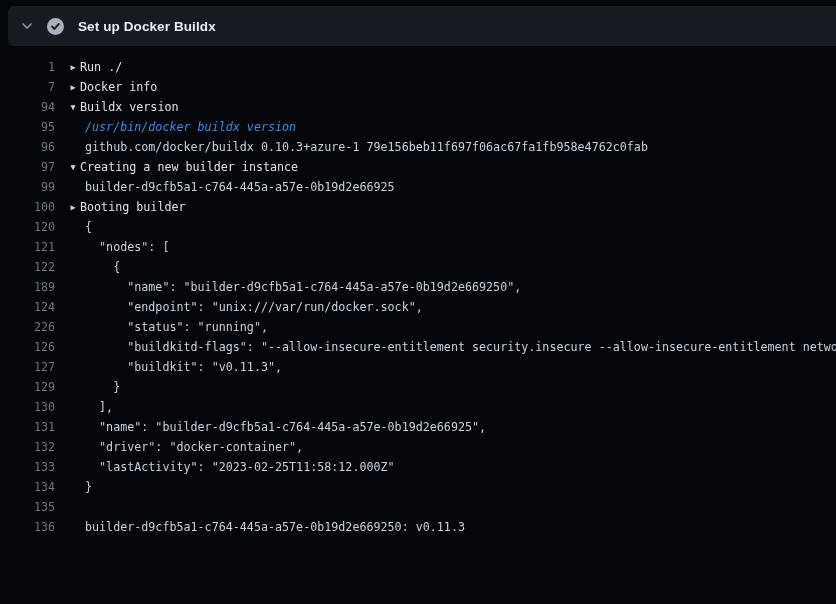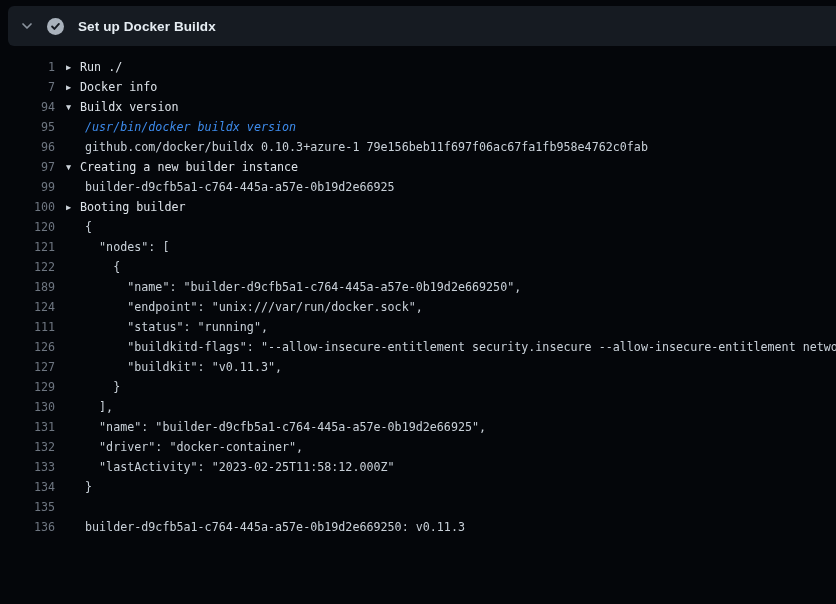--- a/index.html
+++ b/index.html
@@ -33,21 +33,21 @@
     padding-top:11px;
     font-family:"DejaVu Sans Mono","Liberation Mono",monospace;
     font-size:11.7px;
     overflow:hidden;
   }
   .row { display:flex; height:20px; line-height:20px; white-space:pre; }
   .ln {
     flex:0 0 55px; width:55px; text-align:right;
     color:#6e7681; user-select:none; cursor:pointer;
   }
-  .content { margin-left:30px; color:#c9d1d9; overflow:hidden; }
+  .content { margin-left:30px; color:#c9d1d9; overflow:hidden;text-align:center; }
   .row.cmd .content { color:#3e8ced;font-style:italic; }
   .row.group .content { margin-left:11px; color:#dde3e9; cursor:pointer; }
   .tri {
     display:inline-block; width:14px;
     font-size:8.5px; color:#ced5dc;
     vertical-align:1px;
   }
 </style>
 </head>
 <body>
@@ -74,21 +74,21 @@
     <div class="row cmd"><span class="ln">95</span><span class="content">/usr/bin/docker buildx version</span></div>
     <div class="row"><span class="ln">96</span><span class="content">github.com/docker/buildx 0.10.3+azure-1 79e156beb11f697f06ac67fa1fb958e4762c0fab</span></div>
     <div class="row group"><span class="ln">97</span><span class="content"><span class="tri">▼</span><span>Creating a new builder instance</span></span></div>
     <div class="row"><span class="ln">99</span><span class="content">builder-d9cfb5a1-c764-445a-a57e-0b19d2e66925</span></div>
     <div class="row group"><span class="ln">100</span><span class="content"><span class="tri">▶</span><span>Booting builder</span></span></div>
     <div class="row"><span class="ln">120</span><span class="content">{</span></div>
     <div class="row"><span class="ln">121</span><span class="content">  "nodes": [</span></div>
     <div class="row"><span class="ln">122</span><span class="content">    {</span></div>
     <div class="row"><span class="ln">189</span><span class="content">      "name": "builder-d9cfb5a1-c764-445a-a57e-0b19d2e669250",</span></div>
     <div class="row"><span class="ln">124</span><span class="content">      "endpoint": "unix:///var/run/docker.sock",</span></div>
-    <div class="row"><span class="ln">111</span><span class="content">      "status": "running",</span></div>
+    <div class="row"><span class="ln">226</span><span class="content">      "status": "running",</span></div>
     <div class="row"><span class="ln">126</span><span class="content">      "buildkitd-flags": "--allow-insecure-entitlement security.insecure --allow-insecure-entitlement network.host",</span></div>
     <div class="row"><span class="ln">127</span><span class="content">      "buildkit": "v0.11.3",</span></div>
     <div class="row"><span class="ln">129</span><span class="content">    }</span></div>
     <div class="row"><span class="ln">130</span><span class="content">  ],</span></div>
     <div class="row"><span class="ln">131</span><span class="content">  "name": "builder-d9cfb5a1-c764-445a-a57e-0b19d2e66925",</span></div>
     <div class="row"><span class="ln">132</span><span class="content">  "driver": "docker-container",</span></div>
     <div class="row"><span class="ln">133</span><span class="content">  "lastActivity": "2023-02-25T11:58:12.000Z"</span></div>
     <div class="row"><span class="ln">134</span><span class="content">}</span></div>
     <div class="row group"><span class="ln">135</span></div>
     <div class="row"><span class="ln">136</span><span class="content">builder-d9cfb5a1-c764-445a-a57e-0b19d2e669250: v0.11.3</span></div>

